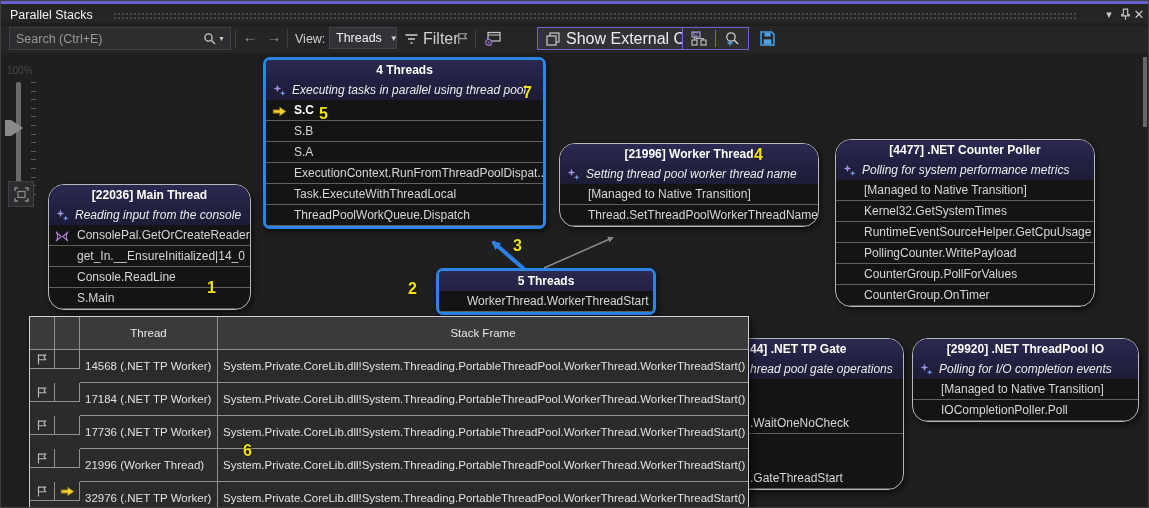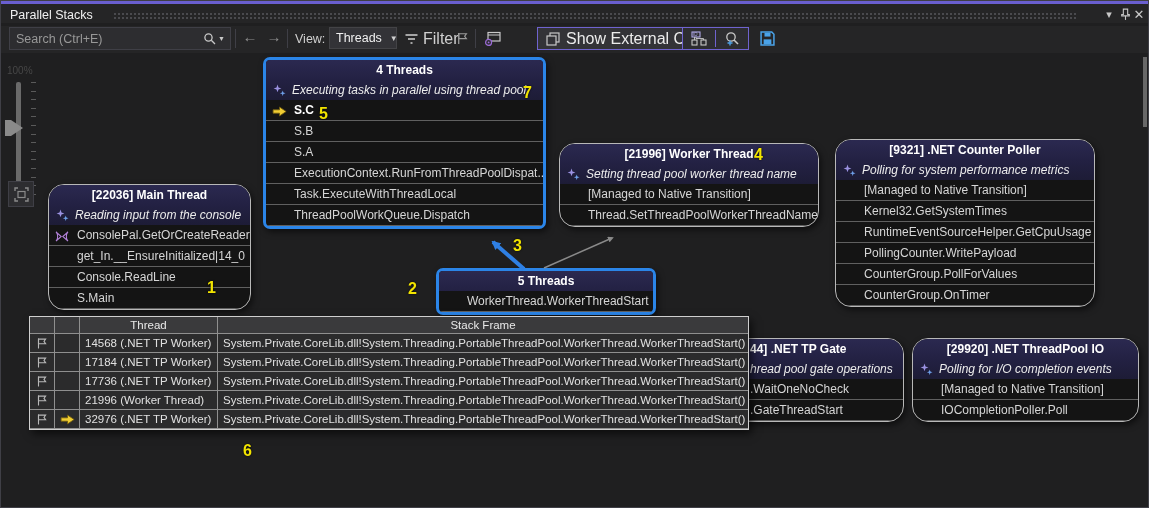--- a/index.html
+++ b/index.html
@@ -46,27 +46,27 @@
   .zfit{position:absolute;left:7px;top:116px;width:26px;height:26px;background:#2d2d30;border:1px solid #3f3f46;display:flex;align-items:center;justify-content:center;}
   
   .box{position:absolute;background:#141414;border:1px solid #b8b8b8;border-radius:16px;overflow:hidden;z-index:2;box-shadow:2px 3px 6px rgba(0,0,0,0.55);}
   .box.selected{border:3px solid #2b85e8;border-radius:7px;}
   .bhead{height:20px;line-height:20px;text-align:center;font-size:12px;font-weight:600;color:#ffffff;background:linear-gradient(#2b2950,#232143);white-space:nowrap;overflow:hidden;}
   .bsub{height:20px;display:flex;align-items:center;gap:6px;padding-left:7px;font-size:12px;font-style:italic;color:#ececec;background:linear-gradient(#232143,#1d1c36);white-space:nowrap;overflow:hidden;}
   .frame{position:relative;height:21px;line-height:20px;padding-left:28px;font-size:12px;color:#d6d6d6;border-bottom:1px solid #606060;white-space:nowrap;overflow:hidden;}
   .frame .fic{position:absolute;left:6px;top:3px;}
   .frame.current{font-weight:700;color:#ffffff;}
   .box.partial .bhead,.box.partial .bsub{justify-content:flex-start;text-align:left;padding-left:58px;}
-  .box.partial .frame{padding-left:58px;}
+  .box.partial .frame{padding-left:58px;margin-top:34px;}
   
   .arrows{position:absolute;left:0;top:0;width:1149px;height:508px;z-index:3;pointer-events:none;}
   
   .dtable{position:absolute;z-index:5;border:1px solid #cfcfcf;background:#2b2b2c;font-size:11.5px;color:#e0e0e0;box-shadow:3px 4px 8px rgba(0,0,0,0.6);}
   .trow{display:grid;grid-template-columns:25px 25px 138px 1fr;}
-  .tcell{border-right:1px solid #8f8f8f;border-bottom:1px solid #8f8f8f;height:19px;line-height:18px;padding:8px 5px;white-space:nowrap;overflow:hidden;display:flex;align-items:center;}
+  .tcell{border-right:1px solid #8f8f8f;border-bottom:1px solid #8f8f8f;height:19px;line-height:18px;padding:16px 5px;white-space:nowrap;overflow:hidden;display:flex;align-items:center;}
   .tcell:last-child{border-right:none;}
   .thead .tcell{background:#3a3a3c;justify-content:center;height:17px;line-height:16px;color:#e8e8e8;}
   .tcell.cicon{justify-content:center;padding:0;}
   
   .anno{position:absolute;z-index:6;color:#f2e400;font-size:16px;font-weight:700;text-shadow:0 0 2px #000;}
   
   .vscroll{position:absolute;right:1px;top:54px;width:5px;bottom:2px;z-index:4;}
   .vthumb{position:absolute;top:2px;right:0;width:4px;height:70px;background:#686868;}
 </style>
 </head>
@@ -251,21 +251,21 @@
         <svg width="13" height="13" viewBox="0 0 13 13">
           <path d="M4.5 0.5 L5.5 3.4 L8.4 4.4 L5.5 5.4 L4.5 8.3 L3.5 5.4 L0.6 4.4 L3.5 3.4 Z" fill="#9b92e2"></path>
           <path d="M9.7 6.5 L10.4 8.6 L12.5 9.3 L10.4 10 L9.7 12.1 L9 10 L6.9 9.3 L9 8.6 Z" fill="#6e9fe8"></path>
         </svg>
         <span>Setting thread pool worker thread name</span>
       </div>
       <div class="frame"><span>[Managed to Native Transition]</span></div>
       <div class="frame"><span>Thread.SetThreadPoolWorkerThreadName</span></div>
     </div>
     <div class="box" style="left: 834px; top: 138px; width: 260px;">
-      <div class="bhead">[9321] .NET Counter Poller</div>
+      <div class="bhead">[4477] .NET Counter Poller</div>
       <div class="bsub">
         <svg width="13" height="13" viewBox="0 0 13 13">
           <path d="M4.5 0.5 L5.5 3.4 L8.4 4.4 L5.5 5.4 L4.5 8.3 L3.5 5.4 L0.6 4.4 L3.5 3.4 Z" fill="#9b92e2"></path>
           <path d="M9.7 6.5 L10.4 8.6 L12.5 9.3 L10.4 10 L9.7 12.1 L9 10 L6.9 9.3 L9 8.6 Z" fill="#6e9fe8"></path>
         </svg>
         <span>Polling for system performance metrics</span>
       </div>
       <div class="frame"><span>[Managed to Native Transition]</span></div>
       <div class="frame"><span>Kernel32.GetSystemTimes</span></div>
       <div class="frame"><span>RuntimeEventSourceHelper.GetCpuUsage</span></div>

